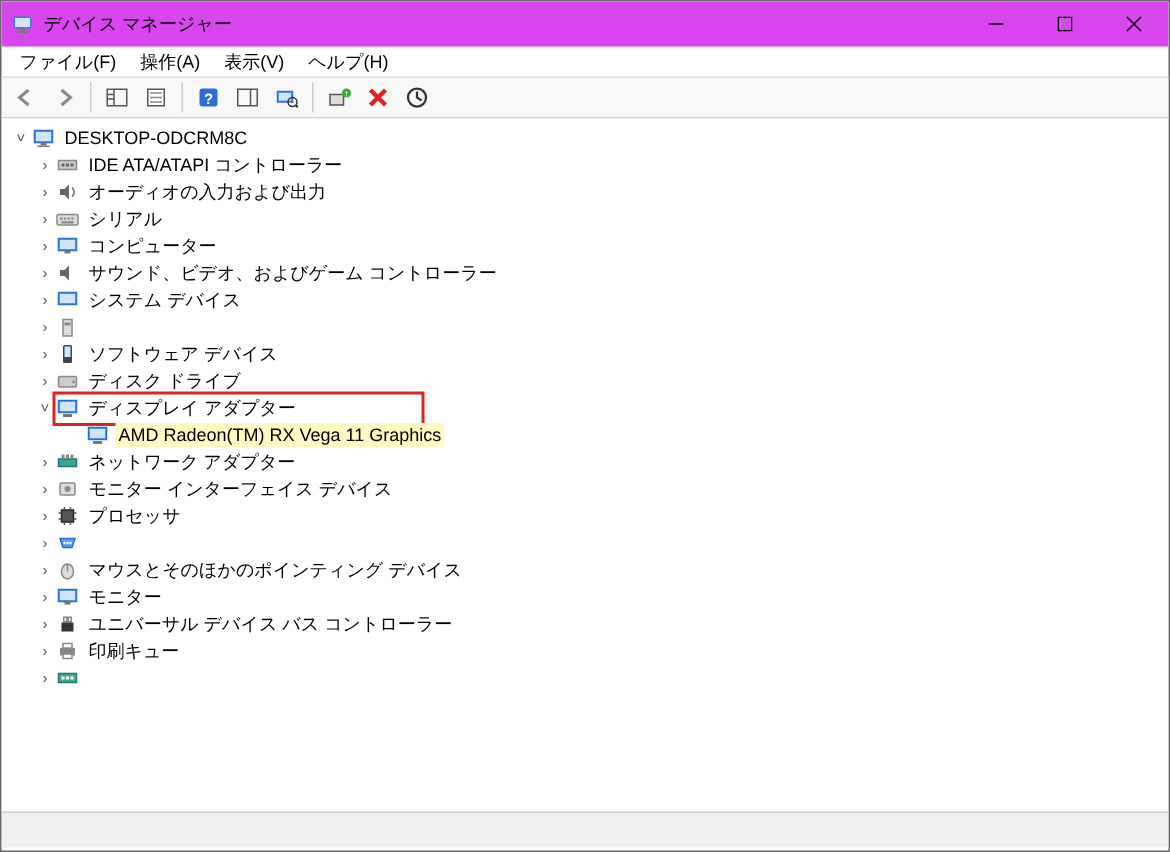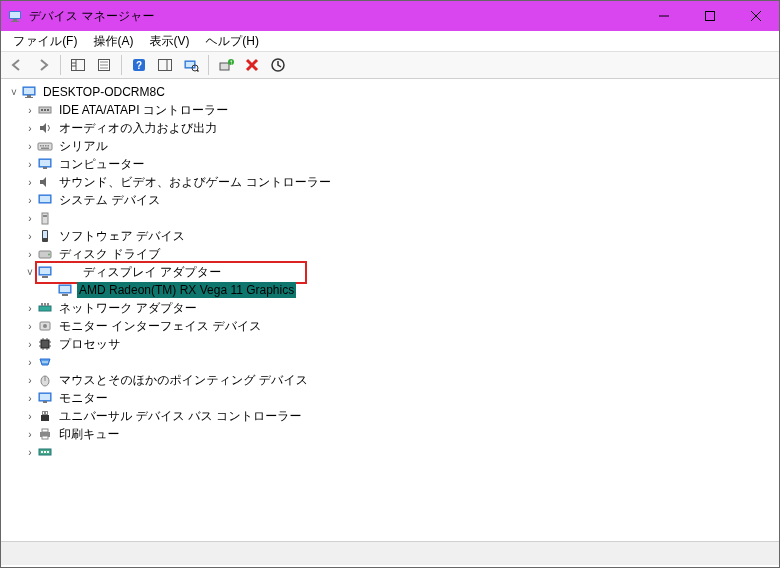--- a/index.html
+++ b/index.html
@@ -96,24 +96,23 @@
   justify-content: center;
   margin-right: 4px;
 }
 .tree-node .label { padding: 1px 2px; }
 .indent-1 { padding-left: 16px; }
 .indent-2 { padding-left: 36px; }
 .highlighted-box {
   border: 2px solid #d22;
   padding-right: 4px;
   margin-left: -2px;
-  gap: 24px;
 }
 .selected {
-  background: #0f766e;
+  background: #fef9c3;
 }
 .statusbar {
   height: 24px;
   border-top: 1px solid #d0d0d0;
   background: #f0f0f0;
 }
 svg { display: block; }
 </style>
 </head>
 <body>

